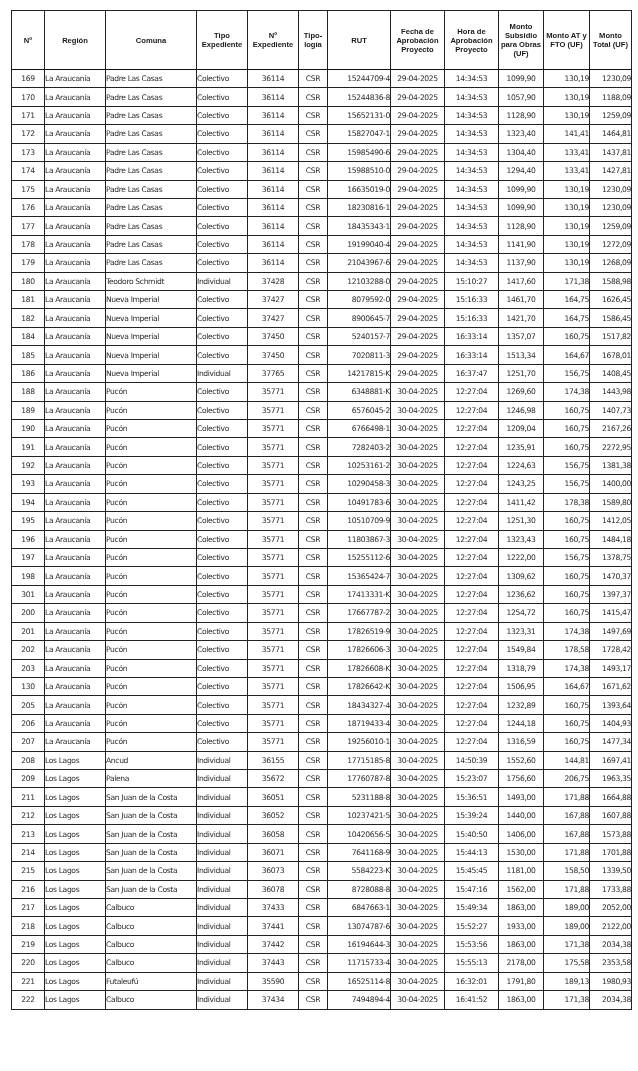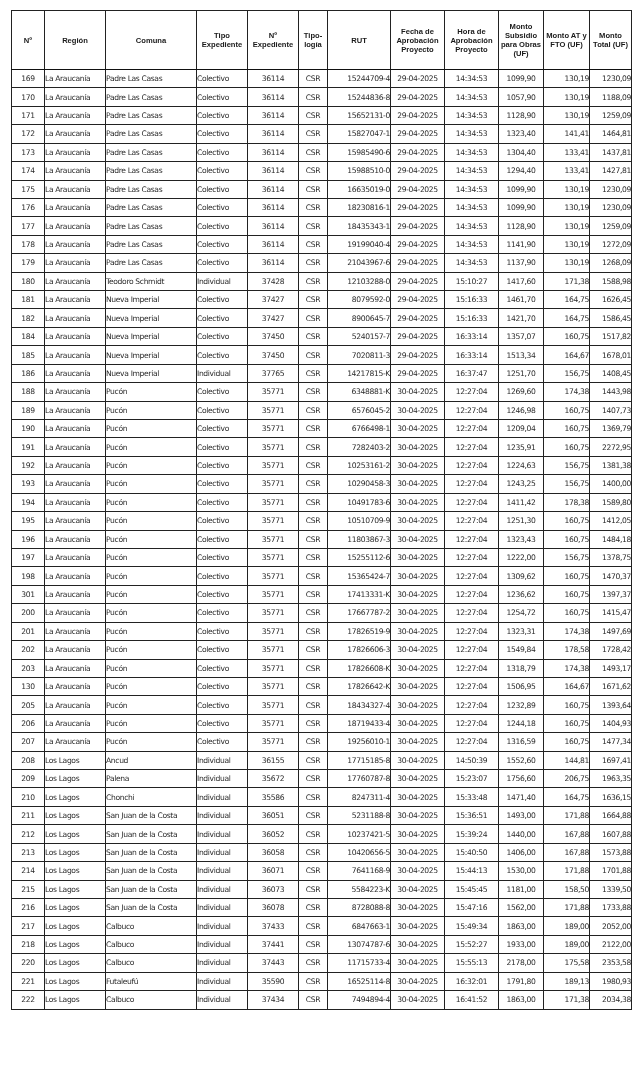--- a/index.html
+++ b/index.html
@@ -347,21 +347,21 @@
         <td class="l">La Araucanía</td>
         <td class="l">Pucón</td>
         <td class="l">Colectivo</td>
         <td class="c">35771</td>
         <td class="c">CSR</td>
         <td class="r">6766498-1</td>
         <td class="c">30-04-2025</td>
         <td class="c">12:27:04</td>
         <td class="c">1209,04</td>
         <td class="r">160,75</td>
-        <td class="r">1369,79</td>
+        <td class="r">2167,26</td>
       </tr>
       <tr>
         <td class="c">191</td>
         <td class="l">La Araucanía</td>
         <td class="l">Pucón</td>
         <td class="l">Colectivo</td>
         <td class="c">35771</td>
         <td class="c">CSR</td>
         <td class="r">7282403-2</td>
         <td class="c">30-04-2025</td>
@@ -616,34 +616,20 @@
         <td class="c">35672</td>
         <td class="c">CSR</td>
         <td class="r">17760787-8</td>
         <td class="c">30-04-2025</td>
         <td class="c">15:23:07</td>
         <td class="c">1756,60</td>
         <td class="r">206,75</td>
         <td class="r">1963,35</td>
       </tr>
       <tr>
-        <td class="c">210</td>
-        <td class="l">Los Lagos</td>
-        <td class="l">Chonchi</td>
-        <td class="l">Individual</td>
-        <td class="c">35586</td>
-        <td class="c">CSR</td>
-        <td class="r">8247311-4</td>
-        <td class="c">30-04-2025</td>
-        <td class="c">15:33:48</td>
-        <td class="c">1471,40</td>
-        <td class="r">164,75</td>
-        <td class="r">1636,15</td>
-      </tr>
-      <tr>
         <td class="c">211</td>
         <td class="l">Los Lagos</td>
         <td class="l">San Juan de la Costa</td>
         <td class="l">Individual</td>
         <td class="c">36051</td>
         <td class="c">CSR</td>
         <td class="r">5231188-8</td>
         <td class="c">30-04-2025</td>
         <td class="c">15:36:51</td>
         <td class="c">1493,00</td>
@@ -742,20 +728,34 @@
         <td class="c">37441</td>
         <td class="c">CSR</td>
         <td class="r">13074787-6</td>
         <td class="c">30-04-2025</td>
         <td class="c">15:52:27</td>
         <td class="c">1933,00</td>
         <td class="r">189,00</td>
         <td class="r">2122,00</td>
       </tr>
       <tr>
+        <td class="c">219</td>
+        <td class="l">Los Lagos</td>
+        <td class="l">Calbuco</td>
+        <td class="l">Individual</td>
+        <td class="c">37442</td>
+        <td class="c">CSR</td>
+        <td class="r">16194644-3</td>
+        <td class="c">30-04-2025</td>
+        <td class="c">15:53:56</td>
+        <td class="c">1863,00</td>
+        <td class="r">171,38</td>
+        <td class="r">2034,38</td>
+      </tr>
+      <tr>
         <td class="c">220</td>
         <td class="l">Los Lagos</td>
         <td class="l">Calbuco</td>
         <td class="l">Individual</td>
         <td class="c">37443</td>
         <td class="c">CSR</td>
         <td class="r">11715733-4</td>
         <td class="c">30-04-2025</td>
         <td class="c">15:55:13</td>
         <td class="c">2178,00</td>

